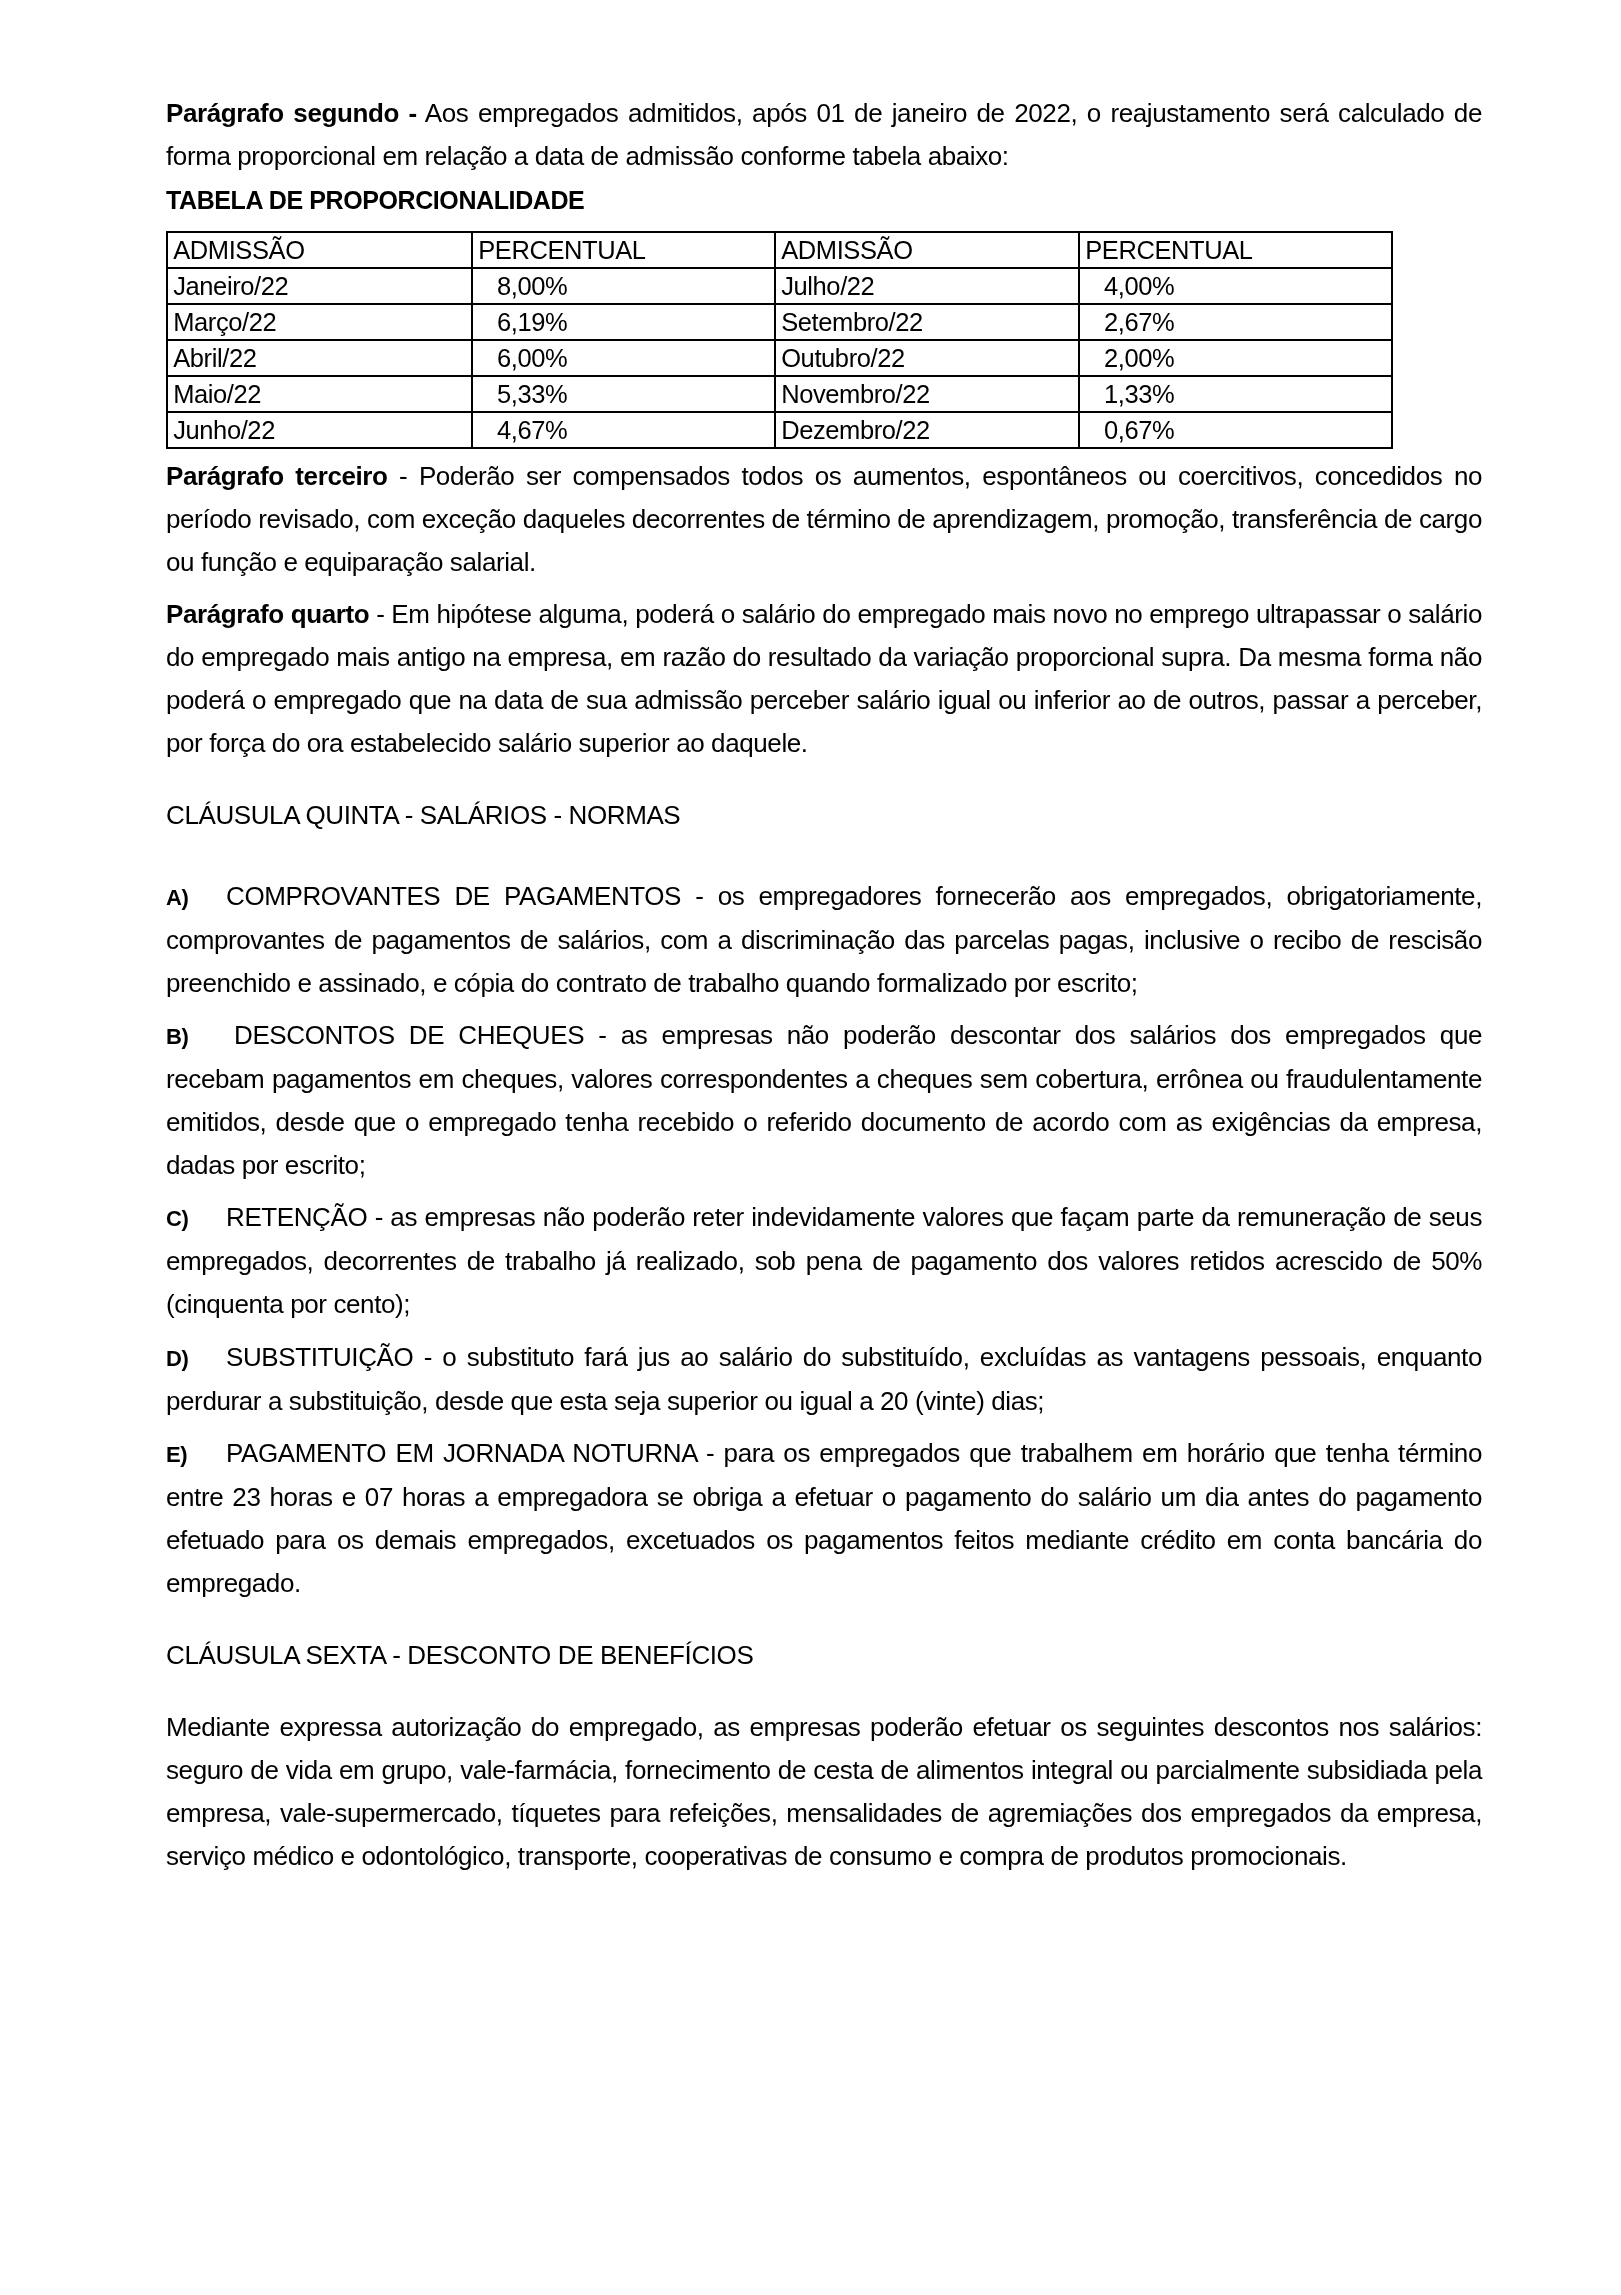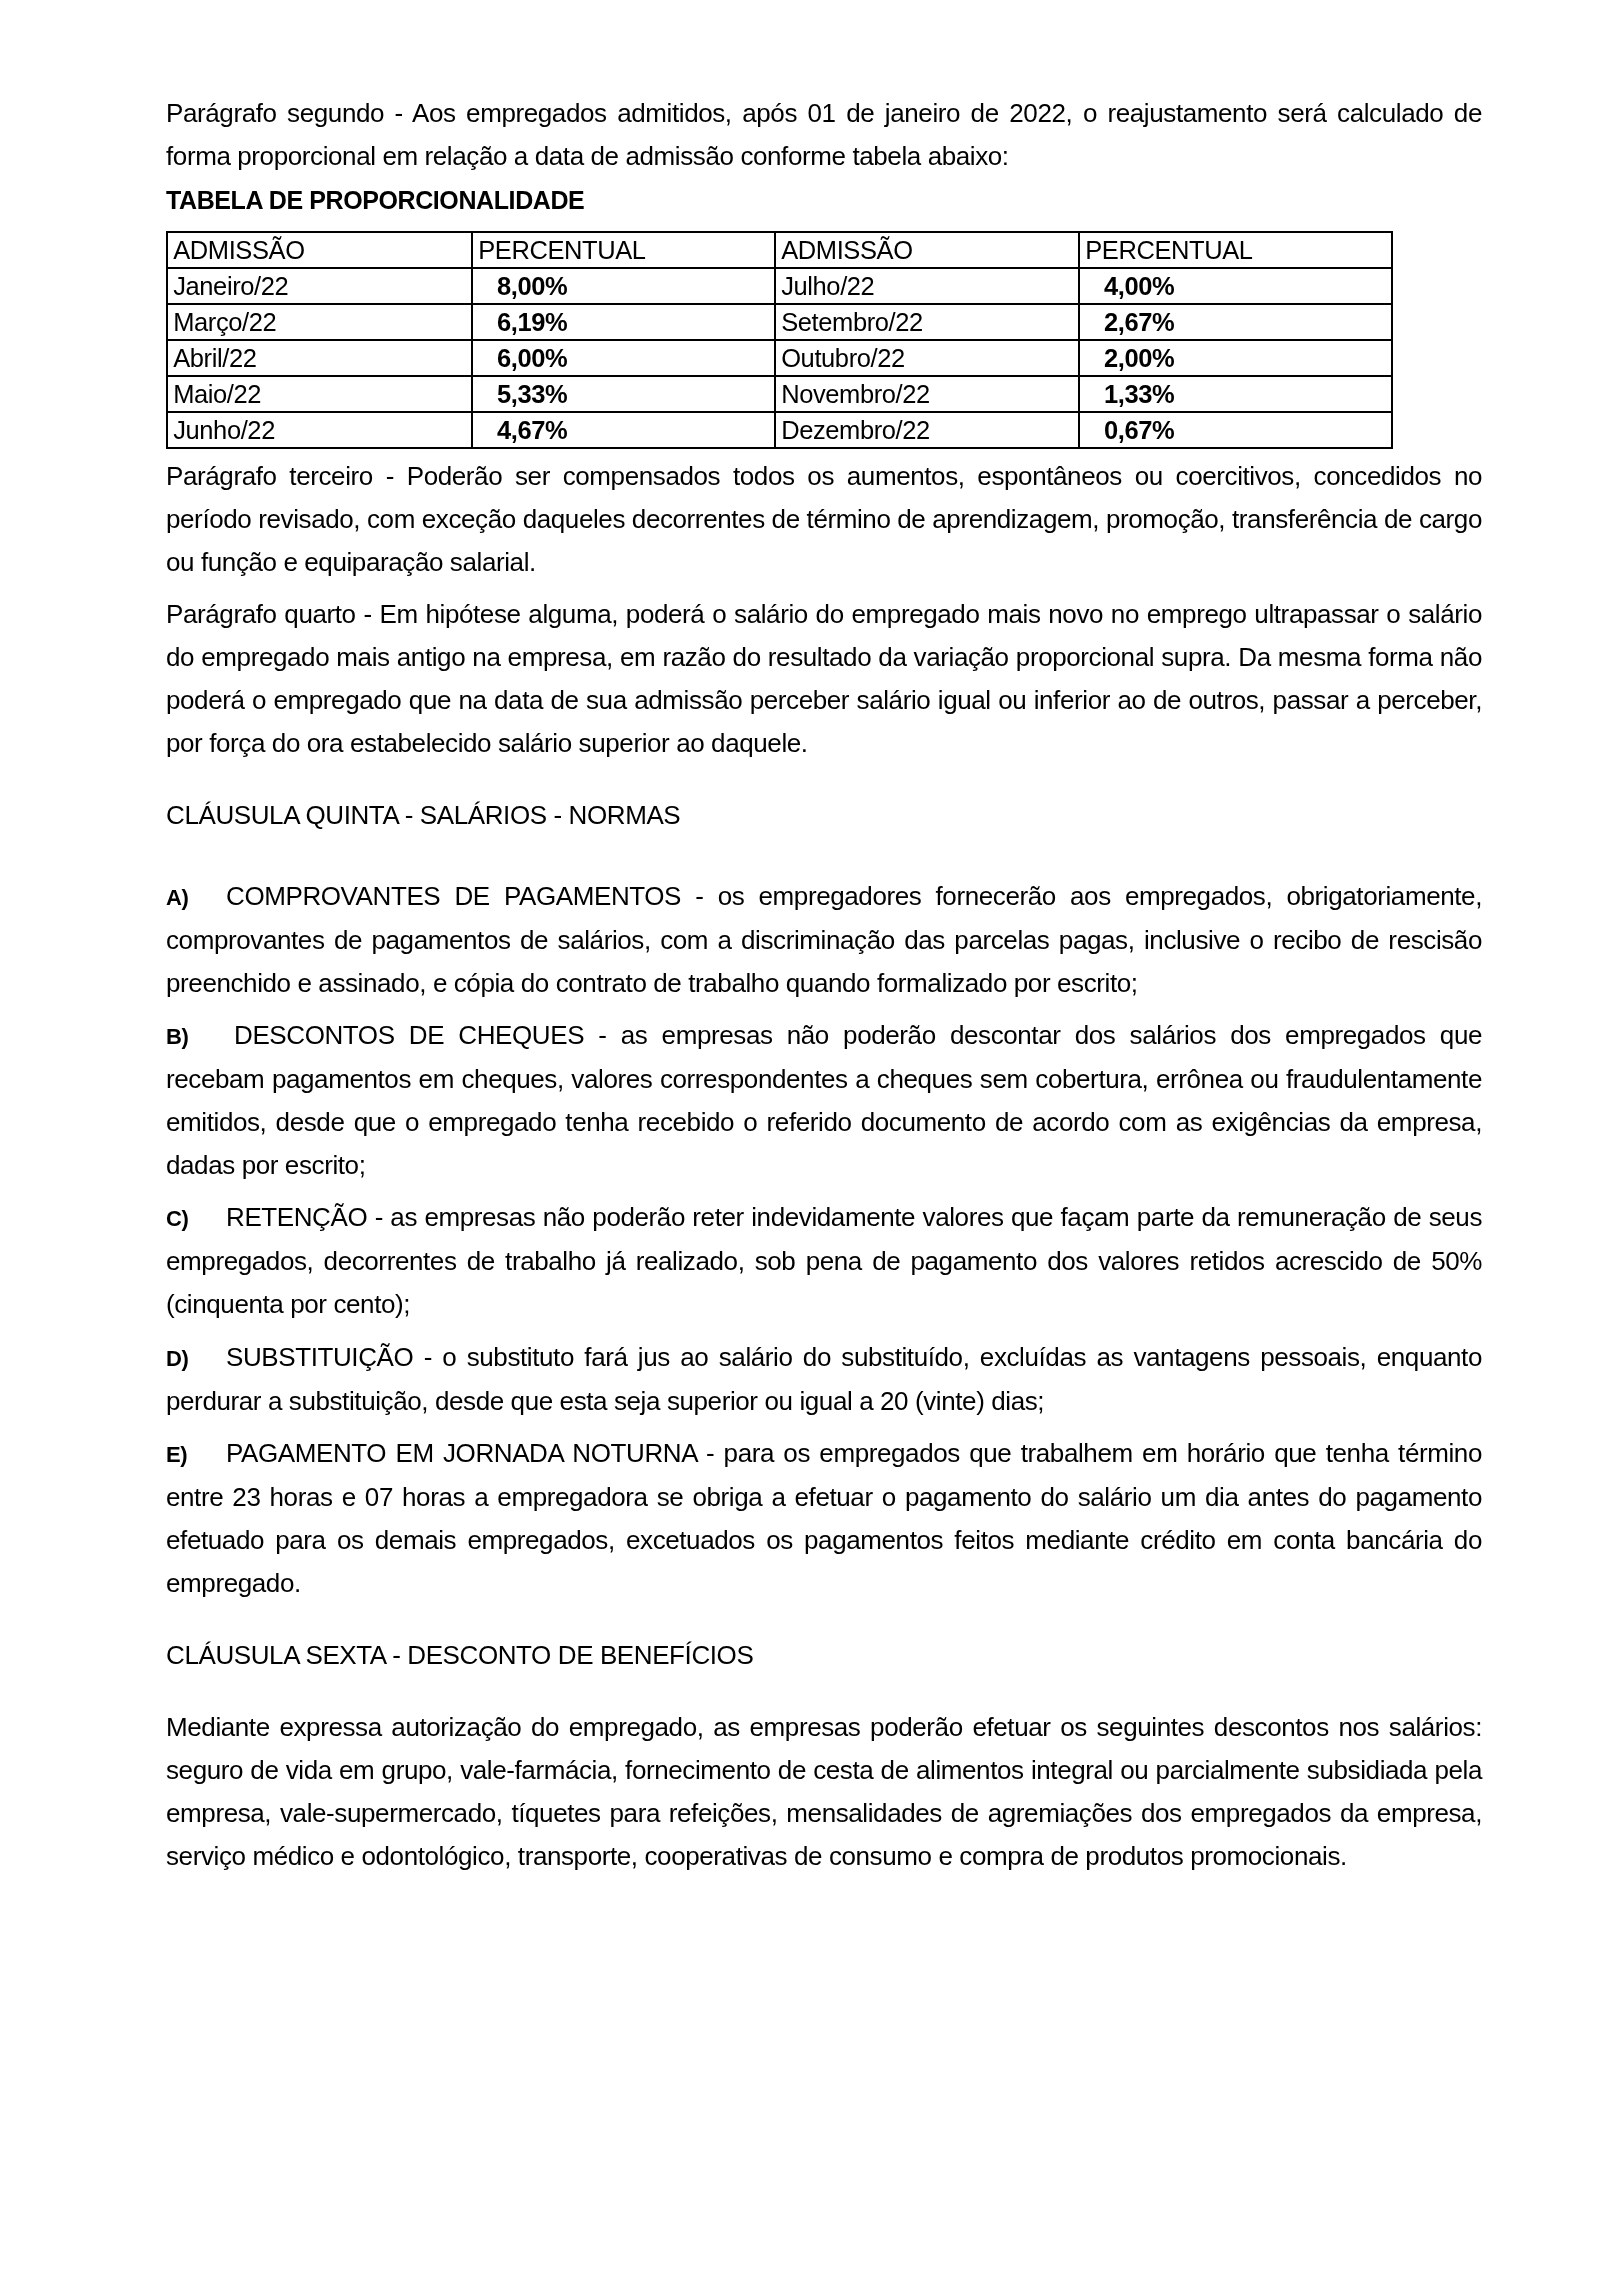--- a/index.html
+++ b/index.html
@@ -21,21 +21,21 @@
       top: 92px;
       width: 1316px;
     }
     p, .para {
       margin: 0;
       font-size: 26px;
       line-height: 43px;
       text-align: justify;
       letter-spacing: -0.4px;
     }
-    .bold { font-weight: normal; margin-top: 32px; }
+    .bold { font-weight: bold; margin-top: 32px; }
     .table-title {
       font-size: 25px;
       line-height: 39px;
       font-weight: bold;
       text-align: left;
       margin-top: 2.6px;
       margin-bottom: 11.8px;
       letter-spacing: -0.4px;
     }
     table.prop {
@@ -49,21 +49,21 @@
       height: 34px;
       padding: 0 5.2px;
       font-size: 25.5px;
       line-height: 34px;
       text-align: left;
       vertical-align: middle;
       letter-spacing: -0.4px;
       white-space: nowrap;
     }
     table.prop th { font-weight: normal; }
-    table.prop td.pct { font-weight: bold; padding-left: 24px; }
+    table.prop td.pct { font-weight: normal; padding-left: 24px; }
     .gap-s { height: 9.2px; }
     .gap-l { height: 29px; }
     .heading {
       font-size: 26px;
       line-height: 43px;
       font-weight: normal;
       letter-spacing: -0.4px;
     }
     .item-letter {
       font-weight: bold;

